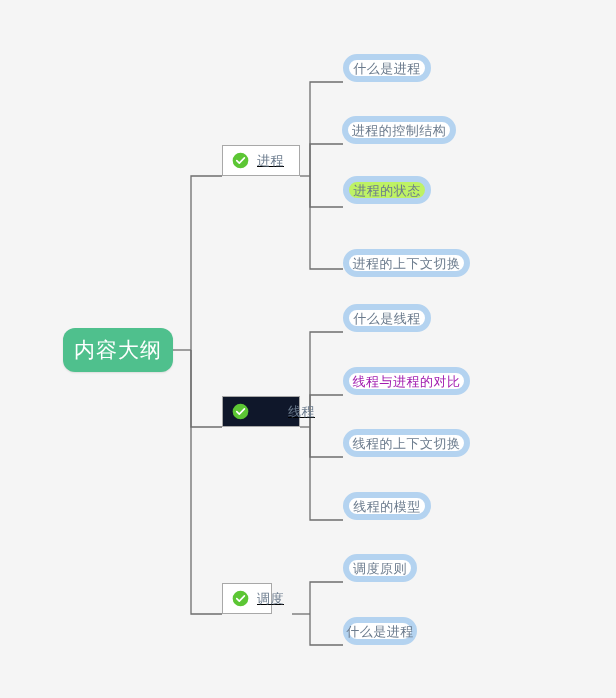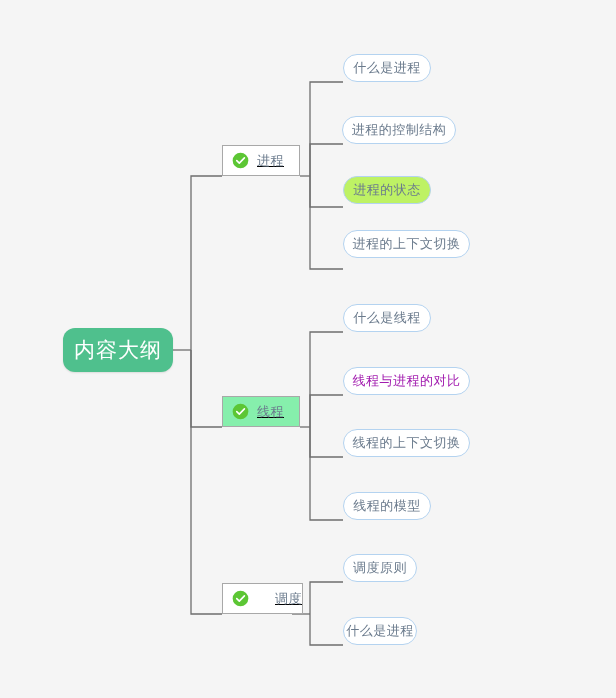--- a/index.html
+++ b/index.html
@@ -76,25 +76,25 @@
     font-size: 13px;
     color: #6b7b8d;
     letter-spacing: 0.5px;
   }
 
   
   .leaf-node {
     position: absolute;
     box-sizing: border-box;
     background: #ffffff;
-    border: 1px solid #000000;
+    border: 6px solid #000000;
     border-radius: 16px;
     height: 28px;
     display: flex;
-    align-items: center;
+    align-items: flex-start;
     justify-content: center;
     padding: 0 13px;
     font-size: 13px;
     color: #6b7b8d;
     letter-spacing: 0.5px;
     white-space: nowrap;
   }
 </style>
 </head>
 <body>
@@ -134,43 +134,43 @@
       </div>
       <div class="leaf-node" style="left: 343px; top: 54px; width: 88px; border-color: rgb(180, 211, 240); background: rgb(255, 255, 255); color: rgb(107, 123, 141);">
         <span>什么是进程</span>
       </div>
       <div class="leaf-node" style="left: 342px; top: 116px; width: 114px; border-color: rgb(180, 211, 240); background: rgb(255, 255, 255); color: rgb(107, 123, 141);">
         <span>进程的控制结构</span>
       </div>
       <div class="leaf-node" style="left: 343px; top: 176px; width: 88px; border-color: rgb(180, 211, 240); background: #bef264; color: rgb(107, 123, 141);">
         <span>进程的状态</span>
       </div>
-      <div class="leaf-node" style="left: 343px; top: 230px; width: 127px; border-color: rgb(180, 211, 240); background: rgb(255, 255, 255); color: rgb(107, 123, 141);">
+      <div class="leaf-node" style="left: 343px; top: 249px; width: 127px; border-color: rgb(180, 211, 240); background: rgb(255, 255, 255); color: rgb(107, 123, 141);">
         <span>进程的上下文切换</span>
       </div>
-      <div class="branch-node" style="left: 222px; top: 396px; width: 78px; border-color: rgb(168, 168, 168); background: #86efac;">
+      <div class="branch-node" style="left: 222px; top: 396px; width: 78px; border-color: rgb(168, 168, 168); background: #0f172a; gap: 31px;">
         <svg class="check-icon" viewBox="0 0 20 20">
           <circle cx="10" cy="10" r="9.2" fill="#5cc634"></circle>
           <path d="M5.6 10.2 L8.6 13.1 L14.6 6.9" stroke="#ffffff" stroke-width="1.9" fill="none" stroke-linecap="round" stroke-linejoin="round"></path>
         </svg>
         <span class="branch-label" style="color: rgb(107, 123, 141);">线程</span>
       </div>
       <div class="leaf-node" style="left: 343px; top: 304px; width: 88px; border-color: rgb(180, 211, 240); background: rgb(255, 255, 255); color: rgb(107, 123, 141);">
         <span>什么是线程</span>
       </div>
       <div class="leaf-node" style="left: 343px; top: 367px; width: 127px; border-color: rgb(180, 211, 240); background: rgb(255, 255, 255); color: #a21caf;">
         <span>线程与进程的对比</span>
       </div>
       <div class="leaf-node" style="left: 343px; top: 429px; width: 127px; border-color: rgb(180, 211, 240); background: rgb(255, 255, 255); color: rgb(107, 123, 141);">
         <span>线程的上下文切换</span>
       </div>
       <div class="leaf-node" style="left: 343px; top: 492px; width: 88px; border-color: rgb(180, 211, 240); background: rgb(255, 255, 255); color: rgb(107, 123, 141);">
         <span>线程的模型</span>
       </div>
-      <div class="branch-node" style="left: 222px; top: 583px; width: 81px; border-color: rgb(168, 168, 168); background: rgb(255, 255, 255); gap: 18px;">
+      <div class="branch-node" style="left: 222px; top: 583px; width: 50px; border-color: rgb(168, 168, 168); background: rgb(255, 255, 255);">
         <svg class="check-icon" viewBox="0 0 20 20">
           <circle cx="10" cy="10" r="9.2" fill="#5cc634"></circle>
           <path d="M5.6 10.2 L8.6 13.1 L14.6 6.9" stroke="#ffffff" stroke-width="1.9" fill="none" stroke-linecap="round" stroke-linejoin="round"></path>
         </svg>
         <span class="branch-label" style="color: rgb(107, 123, 141);">调度</span>
       </div>
       <div class="leaf-node" style="left: 343px; top: 554px; width: 74px; border-color: rgb(180, 211, 240); background: rgb(255, 255, 255); color: rgb(107, 123, 141);">
         <span>调度原则</span>
       </div>
       <div class="leaf-node" style="left: 343px; top: 617px; width: 74px; border-color: rgb(180, 211, 240); background: rgb(255, 255, 255); color: rgb(107, 123, 141);">

